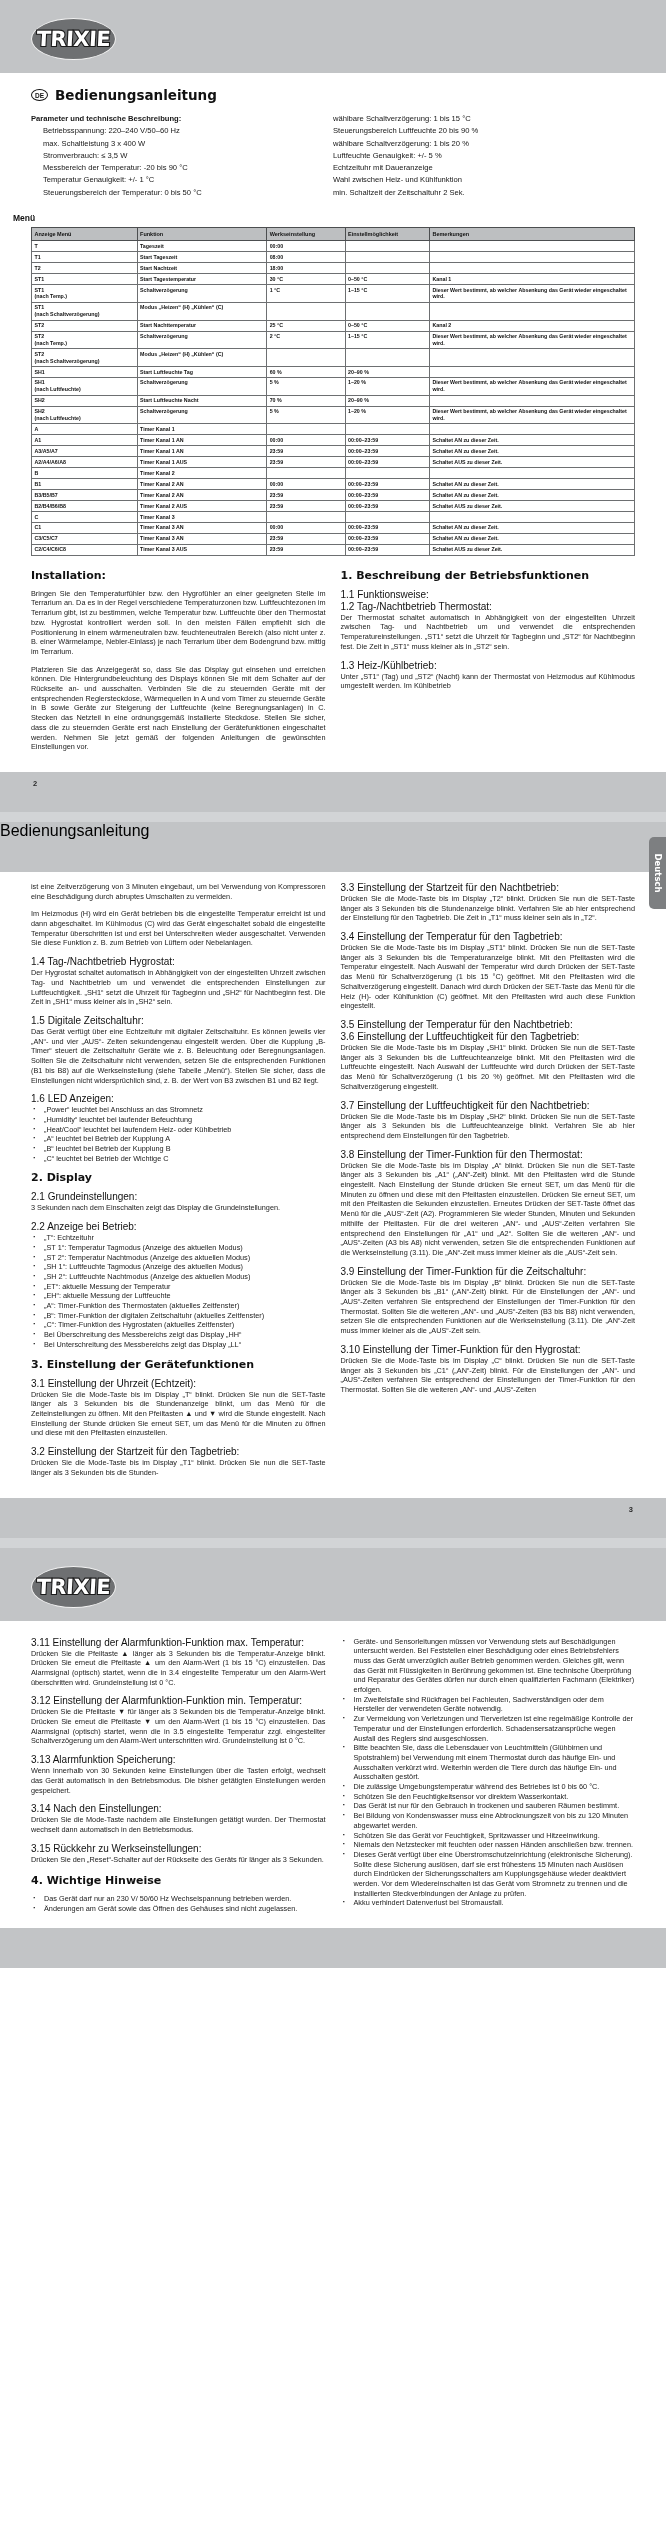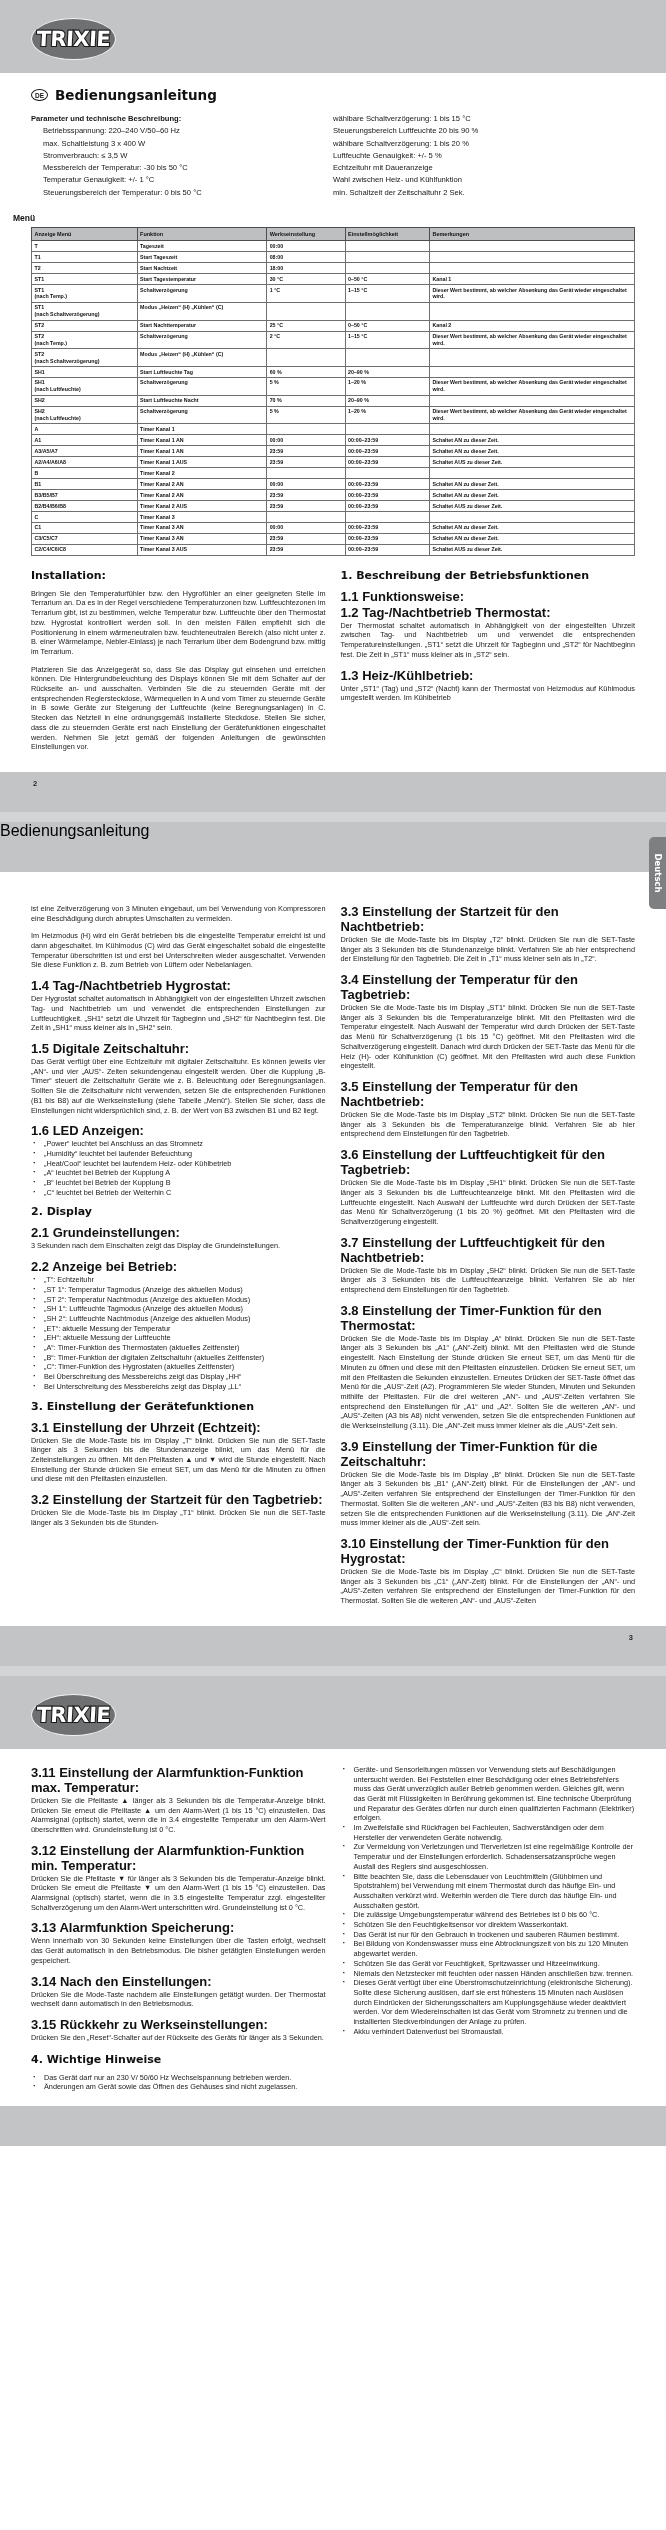--- a/index.html
+++ b/index.html
@@ -130,21 +130,21 @@
     text-align: justify;
     margin: 0 0 8px 0;
   }
   h2.h-main {
     font-size: 11px; font-weight: bold; color: #111;
     margin: 0 0 7px 0;
     font-family: "DejaVu Sans", sans-serif;
   }
   h2.h-main.sp { margin-top: 10px; }
   h3.h-sub {
-    font-size: 13px; font-weight: bold; color: #111;
+    font-size: 10px; font-weight: normal; color: #111;
     margin: 0 0 1px 0;
   }
   .bullets { margin: 0 0 8px 0; padding: 0; list-style: none; }
   .bullets li {
     font-size: 7.3px; line-height: 1.33; color: #1b1b1b;
     position: relative; padding-left: 13px; margin-bottom: 0px;
     text-align: left;
   }
   .bullets li:before {
     content: "\00B7";
@@ -200,21 +200,21 @@
     <span class="de-badge">DE</span>
     <span class="doc-title">Bedienungsanleitung</span>
   </div>
 
   <div class="params">
     <div class="col left">
       <div class="bold">Parameter und technische Beschreibung:</div>
       <div class="indent">Betriebsspannung:  220–240 V/50–60 Hz</div>
       <div class="indent">max. Schaltleistung 3 x 400 W</div>
       <div class="indent">Stromverbrauch:  ≤ 3,5 W</div>
-      <div class="indent">Messbereich der Temperatur: -30 bis 50 °C</div>
+      <div class="indent">Messbereich der Temperatur: -20 bis 90 °C</div>
       <div class="indent">Temperatur Genauigkeit: +/- 1 °C</div>
       <div class="indent">Steuerungsbereich der Temperatur: 0 bis 50 °C</div>
     </div>
     <div class="col">
       <div>wählbare Schaltverzögerung: 1 bis 15 °C</div>
       <div>Steuerungsbereich Luftfeuchte 20 bis 90 %</div>
       <div>wählbare Schaltverzögerung: 1 bis 20 %</div>
       <div>Luftfeuchte Genauigkeit: +/-  5 %</div>
       <div>Echtzeituhr mit Daueranzeige</div>
       <div>Wahl zwischen Heiz- und Kühlfunktion</div>
@@ -440,39 +440,39 @@
 
 <div class="page">
 
   <div class="topband" style="height:50px">
     <div class="runhead" style="top:26px">Bedienungsanleitung</div>
     <div class="lang-tab">
       <span>Deutsch</span>
     </div>
   </div>
 
-  <div class="cols" style="padding-top:32px">
+  <div class="cols" style="padding-top:10px">
     <div class="col">
       <p class="body-txt">ist eine Zeitverzögerung von 3 Minuten eingebaut, um bei Verwendung von Kompressoren eine Beschädigung durch abruptes Umschalten zu vermeiden.</p>
       <p class="body-txt">Im Heizmodus (H) wird ein Gerät betrieben bis die eingestellte Temperatur erreicht ist und dann abgeschaltet. Im Kühlmodus (C) wird das Gerät eingeschaltet sobald die eingestellte Temperatur überschritten ist und erst bei Unterschreiten wieder ausgeschaltet. Verwenden Sie diese Funktion z. B. zum Betrieb von Lüftern oder Nebelanlagen.</p>
 
       <h3 class="h-sub">1.4 Tag-/Nachtbetrieb Hygrostat:</h3>
       <p class="body-txt">Der Hygrostat schaltet automatisch in Abhängigkeit von der eingestellten Uhrzeit zwischen Tag- und Nachtbetrieb um und verwendet die entsprechenden Einstellungen zur Luftfeuchtigkeit. „SH1“ setzt die Uhrzeit für Tagbeginn und „SH2“ für Nachtbeginn fest. Die Zeit in „SH1“ muss kleiner als in „SH2“ sein.</p>
 
       <h3 class="h-sub">1.5 Digitale Zeitschaltuhr:</h3>
       <p class="body-txt">Das Gerät verfügt über eine Echtzeituhr mit digitaler Zeitschaltuhr. Es können jeweils vier „AN“- und vier „AUS“- Zeiten sekundengenau eingestellt werden. Über die Kupplung „B-Timer“ steuert die Zeitschaltuhr Geräte wie z. B. Beleuchtung oder Beregnungsanlagen. Sollten Sie die Zeitschaltuhr nicht verwenden, setzen Sie die entsprechenden Funktionen (B1 bis B8) auf die Werkseinstellung (siehe Tabelle „Menü“). Stellen Sie sicher, dass die Einstellungen nicht widersprüchlich sind, z. B. der Wert von B3 zwischen B1 und B2 liegt.</p>
 
       <h3 class="h-sub">1.6 LED Anzeigen:</h3>
       <ul class="bullets" id="s16-list">
           <li>„Power“ leuchtet bei Anschluss an das Stromnetz</li>
           <li>„Humidity“ leuchtet bei laufender Befeuchtung</li>
           <li>„Heat/Cool“ leuchtet bei laufendem Heiz- oder Kühlbetrieb</li>
           <li>„A“ leuchtet bei Betrieb der Kupplung A</li>
           <li>„B“ leuchtet bei Betrieb der Kupplung B</li>
-          <li>„C“ leuchtet bei Betrieb der Weiterhin C</li>
+          <li>„C“ leuchtet bei Betrieb der Wichtige C</li>
         </ul>
 
       <h2 class="h-main">2. Display</h2>
 
       <h3 class="h-sub">2.1 Grundeinstellungen:</h3>
       <p class="body-txt">3 Sekunden nach dem Einschalten zeigt das Display die Grundeinstellungen.</p>
 
       <h3 class="h-sub">2.2 Anzeige bei Betrieb:</h3>
       <ul class="bullets" id="s22-list">
           <li>„T“: Echtzeituhr</li>
@@ -499,21 +499,20 @@
     </div>
 
     <div class="col">
       <h3 class="h-sub">3.3 Einstellung der Startzeit für den Nachtbetrieb:</h3>
       <p class="body-txt">Drücken Sie die Mode-Taste bis im Display „T2“ blinkt. Drücken Sie nun die SET-Taste länger als 3 Sekunden bis die Stundenanzeige blinkt. Verfahren Sie ab hier entsprechend der Einstellung für den Tagbetrieb. Die Zeit in „T1“ muss kleiner sein als in „T2“.</p>
 
       <h3 class="h-sub">3.4 Einstellung der Temperatur für den Tagbetrieb:</h3>
       <p class="body-txt">Drücken Sie die Mode-Taste bis im Display „ST1“ blinkt. Drücken Sie nun die SET-Taste länger als 3 Sekunden bis die Temperaturanzeige blinkt. Mit den Pfeiltasten wird die Temperatur eingestellt. Nach Auswahl der Temperatur wird durch Drücken der SET-Taste das Menü für Schaltverzögerung (1 bis 15 °C) geöffnet. Mit den Pfeiltasten wird die Schaltverzögerung eingestellt. Danach wird durch Drücken der SET-Taste das Menü für die Heiz (H)- oder Kühlfunktion (C) geöffnet. Mit den Pfeiltasten wird auch diese Funktion eingestellt.</p>
 
       <h3 class="h-sub">3.5 Einstellung der Temperatur für den Nachtbetrieb:</h3>
-      <p class="body-txt">Drücken Sie die Mode-Taste bis im Display „ST2“ blinkt. Drücken Sie nun die SET-Taste länger als 3 Sekunden bis die Temperaturanzeige blinkt. Verfahren Sie ab hier entsprechend dem Einstellungen für den Tagbetrieb.</p>
 
       <h3 class="h-sub">3.6 Einstellung der Luftfeuchtigkeit für den Tagbetrieb:</h3>
       <p class="body-txt">Drücken Sie die Mode-Taste bis im Display „SH1“ blinkt. Drücken Sie nun die SET-Taste länger als 3 Sekunden bis die Luftfeuchteanzeige blinkt. Mit den Pfeiltasten wird die Luftfeuchte eingestellt. Nach Auswahl der Luftfeuchte wird durch Drücken der SET-Taste das Menü für Schaltverzögerung (1 bis 20 %) geöffnet. Mit den Pfeiltasten wird die Schaltverzögerung eingestellt.</p>
 
       <h3 class="h-sub">3.7 Einstellung der Luftfeuchtigkeit für den Nachtbetrieb:</h3>
       <p class="body-txt">Drücken Sie die Mode-Taste bis im Display „SH2“ blinkt. Drücken Sie nun die SET-Taste länger als 3 Sekunden bis die Luftfeuchteanzeige blinkt. Verfahren Sie ab hier entsprechend dem Einstellungen für den Tagbetrieb.</p>
 
       <h3 class="h-sub">3.8 Einstellung der Timer-Funktion für den Thermostat:</h3>
       <p class="body-txt">Drücken Sie die Mode-Taste bis im Display „A“ blinkt. Drücken Sie nun die SET-Taste länger als 3 Sekunden bis „A1“ („AN“-Zeit) blinkt. Mit den Pfeiltasten wird die Stunde eingestellt. Nach Einstellung der Stunde drücken Sie erneut SET, um das Menü für die Minuten zu öffnen und diese mit den Pfeiltasten einzustellen. Drücken Sie erneut SET, um mit den Pfeiltasten die Sekunden einzustellen. Erneutes Drücken der SET-Taste öffnet das Menü für die „AUS“-Zeit (A2). Programmieren Sie wieder Stunden, Minuten und Sekunden mithilfe der Pfeiltasten. Für die drei weiteren „AN“- und „AUS“-Zeiten verfahren Sie entsprechend den Einstellungen für „A1“ und „A2“. Sollten Sie die weiteren „AN“- und „AUS“-Zeiten (A3 bis A8) nicht verwenden, setzen Sie die entsprechenden Funktionen auf die Werkseinstellung (3.11). Die „AN“-Zeit muss immer kleiner als die „AUS“-Zeit sein.</p>
 

